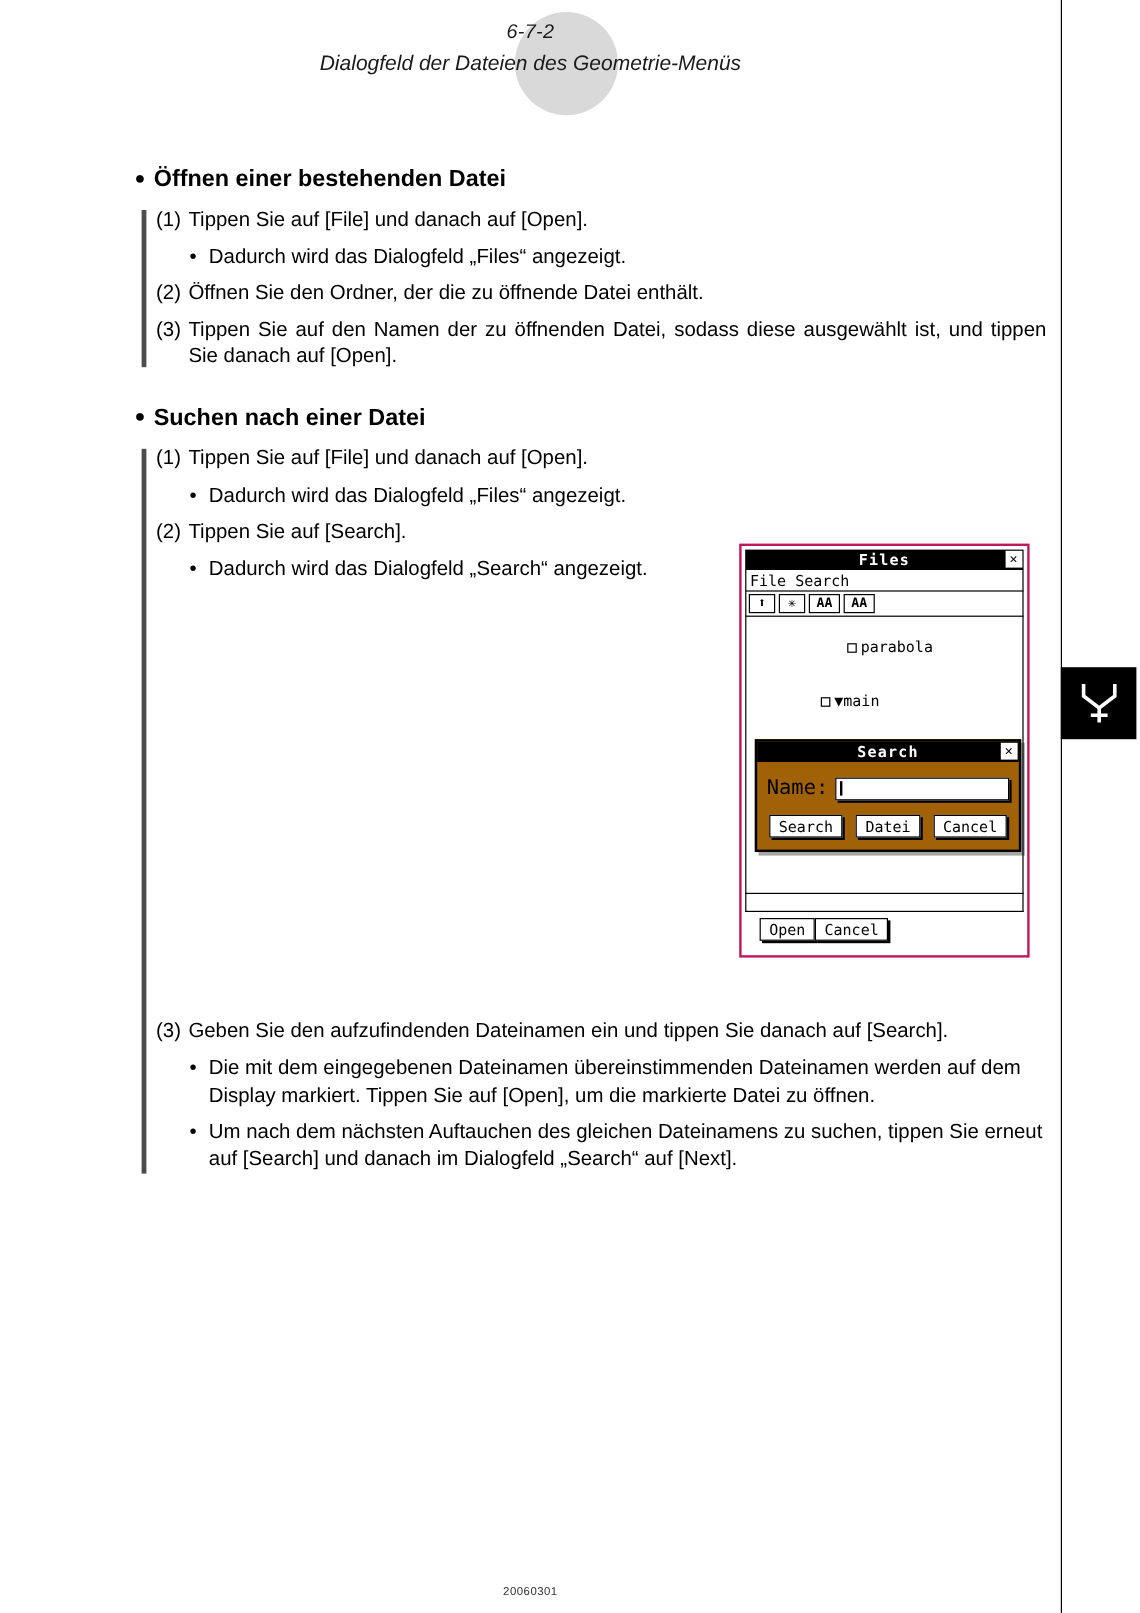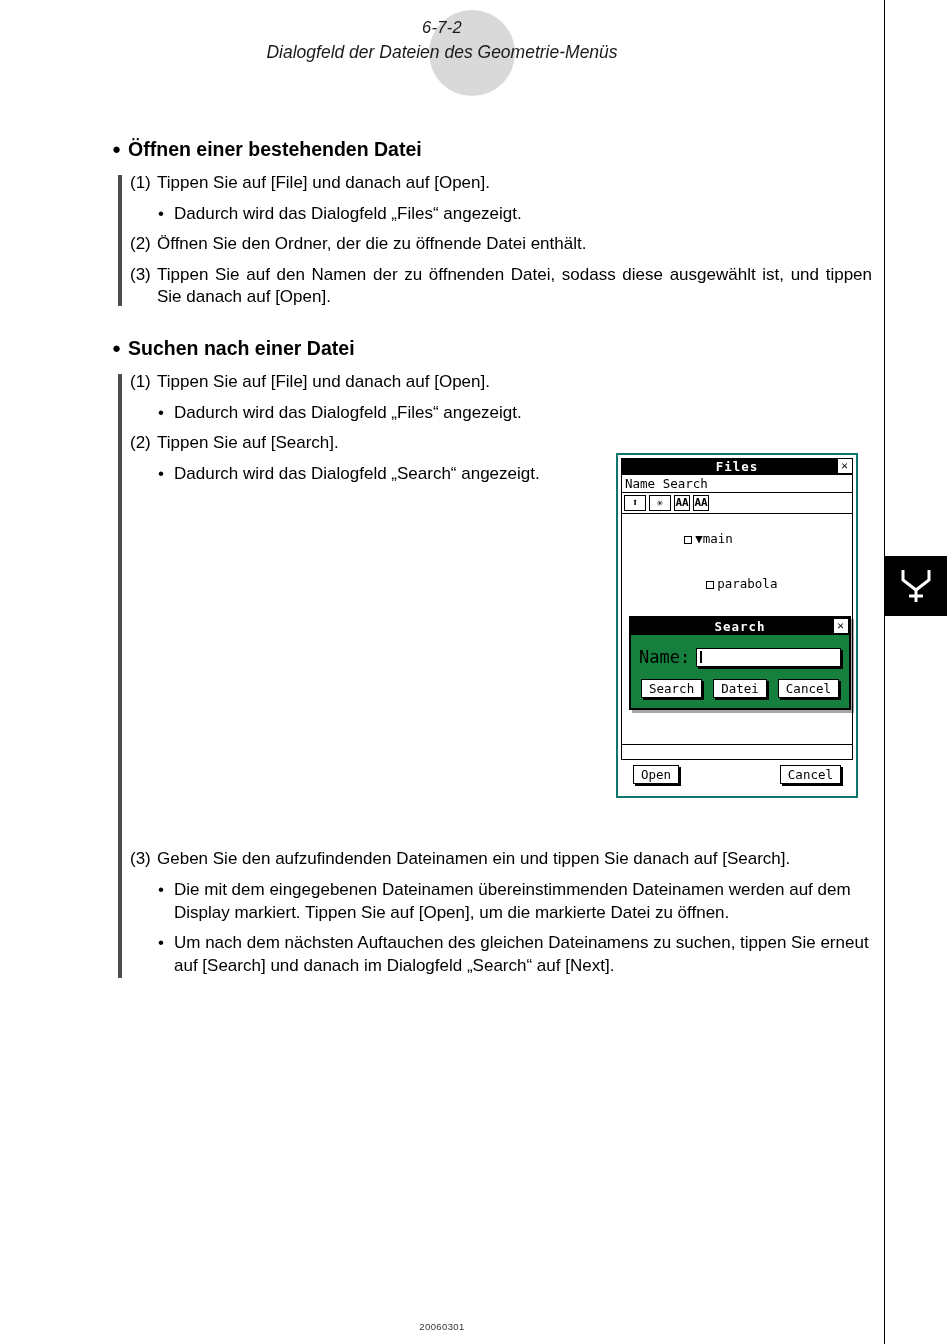--- a/index.html
+++ b/index.html
@@ -147,21 +147,21 @@
   .gap-between-sections { height: 20px; }
 
   
   .calc-shot {
     position: absolute;
     left: 616px;
     top: 453px;
     width: 242px;
     height: 345px;
     background: #ffffff;
-    border: 2px solid #0f766e;
+    border: 2px solid #be185d;
     box-sizing: border-box;
     font-family: "DejaVu Sans Mono", monospace;
   }
   .calc-inner {
     position: absolute;
     left: 3px; top: 3px; right: 3px; bottom: 3px;
   }
   .titlebar {
     position: relative;
     height: 17px;
@@ -210,21 +210,21 @@
     border: 1px solid #000000;
     margin-right: 3px;
     font-size: 11px;
     line-height: 14px;
     text-align: center;
     font-weight: bold;
     box-sizing: border-box;
     overflow: hidden;
     position: relative;
   }
-  .tool-btn.wide { width: 16px; }
+  .tool-btn.wide { width: 26px; }
   .filelist {
     border: 1px solid #000000;
     border-top: none;
     height: 231px;
     box-sizing: border-box;
     padding: 2px 0 0 2px;
     font-size: 12.5px;
     position: relative;
   }
   .file-row {
@@ -242,40 +242,40 @@
   }
   .statusbar {
     border: 1px solid #000000;
     border-top: none;
     height: 14px;
   }
   .btnrow {
     height: 28px;
     display: flex;
     align-items: center;
-    justify-content: space-between;
+    justify-content: flex-start;
     padding: 0 12px;
     box-sizing: border-box;
   }
   .calc-btn {
     border: 1px solid #000000;
     box-shadow: 2px 2px 0 #000000;
     font-size: 12.5px;
     padding: 0 7px;
     line-height: 17px;
     background: #ffffff;
   }
 
   
   .search-dialog {
     position: absolute;
     left: 7px;
     top: 102px;
     width: 222px;
-    background: #15803d;
+    background: #a16207;
     border: 2px solid #000000;
     box-sizing: border-box;
     box-shadow: 3px 3px 0 rgba(0,0,0,0.35);
   }
   .search-titlebar {
     position: relative;
     height: 17px;
     background: #000000;
     color: #ffffff;
     font-size: 12.5px;
@@ -432,35 +432,35 @@
 </div>
 
 <div class="calc-shot">
   <div class="calc-inner">
 
     <div class="titlebar">
       <span>Files</span>
       <span class="close-box">✕</span>
     </div>
 
-    <div class="menubar">Name Search</div>
+    <div class="menubar">File Search</div>
 
     <div class="toolbar">
       <div class="tool-btn">⬆</div>
       <div class="tool-btn">✳</div>
       <div class="tool-btn wide">AA</div>
       <div class="tool-btn wide">AA</div>
     </div>
 
     <div class="filelist">
+      <div class="file-row" style="padding-left: 22px;">
+        <span class="chk"></span><span>parabola</span>
+      </div>
       <div class="file-row">
         <span class="chk"></span><span>▼</span><span>main</span>
-      </div>
-      <div class="file-row" style="padding-left: 22px;">
-        <span class="chk"></span><span>parabola</span>
       </div>
 
       <div class="search-dialog">
         <div class="search-titlebar">
           <span>Search</span>
           <span class="close-box">✕</span>
         </div>
         <div class="search-body">
           <div class="name-row">
             <span class="name-label">Name:</span>

